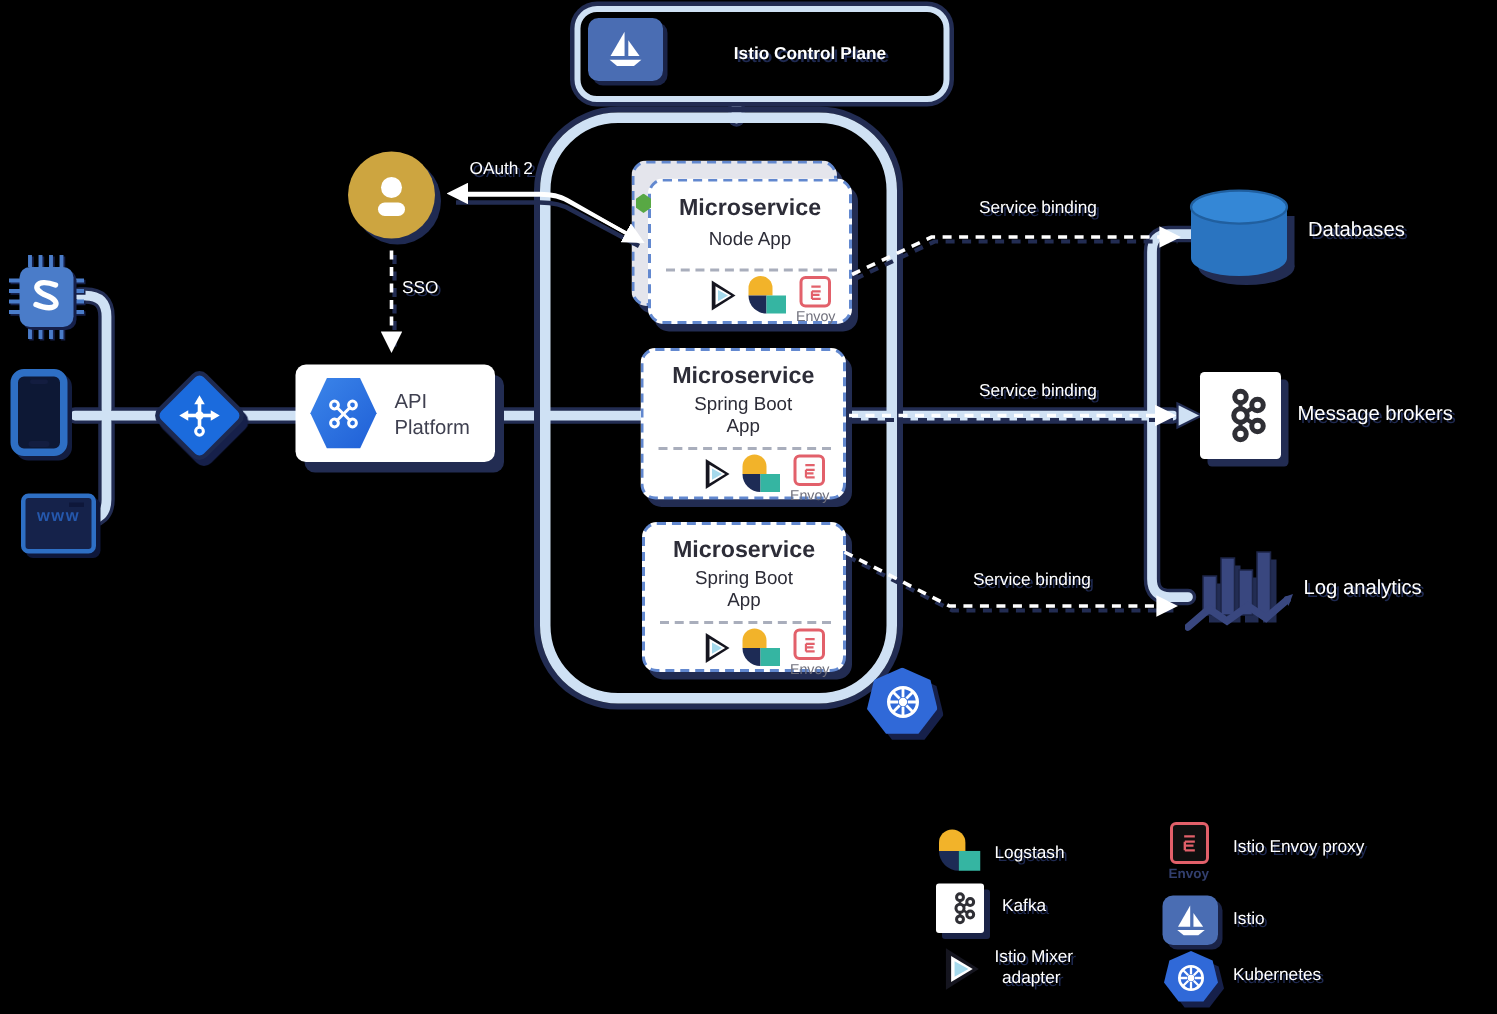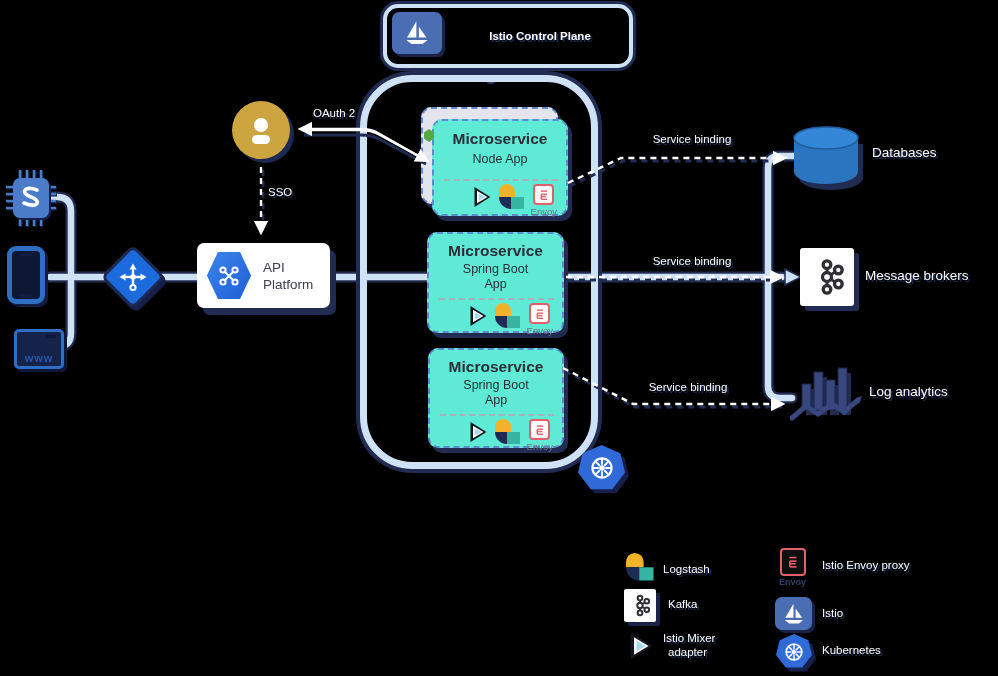--- a/index.html
+++ b/index.html
@@ -21,21 +21,21 @@
   .cp-ico{position:absolute;left:5px;top:4px;width:50px;height:42px;background:#4a6db3;
           border-radius:7px;box-shadow:3px 3px 0 #1a2347;display:flex;align-items:center;justify-content:center;}
   .cp-txt{position:absolute;left:70px;right:6px;text-align:center;color:#fff;font-weight:bold;
           font-size:11.5px;text-shadow:2px 2px 0 #1f2a52;}
 
   
   .cluster{position:absolute;left:360px;top:75px;width:238px;height:394px;border:7px solid #cfe1f4;
            border-radius:52px;box-shadow:0 0 0 4px #222c52;z-index:2;box-sizing:border-box;}
 
   
-  .card{position:absolute;background:#5eead4;border:2px dashed #6288cf;border-radius:10px;
+  .card{position:absolute;background:#ffffff;border:2px dashed #6288cf;border-radius:10px;
         box-shadow:4px 5px 0 #222c52;z-index:3;box-sizing:border-box;}
   .card.back{background:#e4e5ec;}
   .ctitle{margin-top:9px;text-align:center;font-weight:bold;font-size:15.5px;color:#2d2d38;}
   .csub{margin-top:4px;text-align:center;font-size:12.5px;color:#2d2d38;line-height:15px;}
   .cdivider{position:absolute;left:10px;right:8px;border-top:2px dashed #a9aebc;}
   .iconrow{position:absolute;right:9px;display:flex;align-items:flex-start;gap:7px;z-index:2;}
   .envoy-wrap{display:flex;flex-direction:column;align-items:center;}
   .envoy-box{width:17px;height:17px;border:2px solid #e2606a;border-radius:4px;background:#fdfdfd;
              display:flex;align-items:center;justify-content:center;}
   .envoy-cap{font-size:9.5px;color:#70707c;margin-top:1px;}
@@ -53,21 +53,21 @@
   .apitxt{margin-left:11px;font-size:13.5px;color:#3f4050;line-height:17px;}
 
   
   .phone{position:absolute;left:7px;top:246px;width:38px;height:58px;border:5px solid #2e6fc4;border-radius:9px;
          background:#0d1835;box-shadow:3px 3px 0 #131d40;z-index:3;box-sizing:border-box;}
   .phone .spk{position:absolute;left:50%;top:2px;transform:translateX(-50%);width:12px;height:3px;background:#131d40;border-radius:2px;}
   .phone .chin{position:absolute;left:50%;bottom:1px;transform:translateX(-50%);width:14px;height:4px;background:#131d40;border-radius:2px;}
   .browser{position:absolute;left:14px;top:329px;width:50px;height:40px;background:#15224a;border:3px solid #2e6fc4;
            border-radius:5px;box-shadow:3px 3px 0 #0e173a;z-index:3;box-sizing:border-box;}
   .browser .tb{position:absolute;top:3px;right:5px;width:10px;height:3px;background:#0e173a;}
-  .browser .www{margin-top:20px;text-align:center;font-weight:bold;font-size:11px;color:#2558ad;letter-spacing:1px;}
+  .browser .www{margin-top:6px;text-align:center;font-weight:bold;font-size:11px;color:#2558ad;letter-spacing:1px;}
   .diamond-w{position:absolute;left:110px;top:254px;z-index:3;filter:drop-shadow(3px 4px 0 #16204a);}
   .diamond{width:40px;height:40px;background:#1b6bdd;border:3px solid #1d2950;border-radius:7px;
            transform:rotate(45deg);display:flex;align-items:center;justify-content:center;}
   .diamond svg{transform:rotate(-45deg);}
 
   
   .msgbox{position:absolute;left:800px;top:248px;width:54px;height:58px;background:#fff;border-radius:3px;
           box-shadow:5px 5px 0 #222c52;z-index:3;display:flex;align-items:center;justify-content:center;}
 
   

